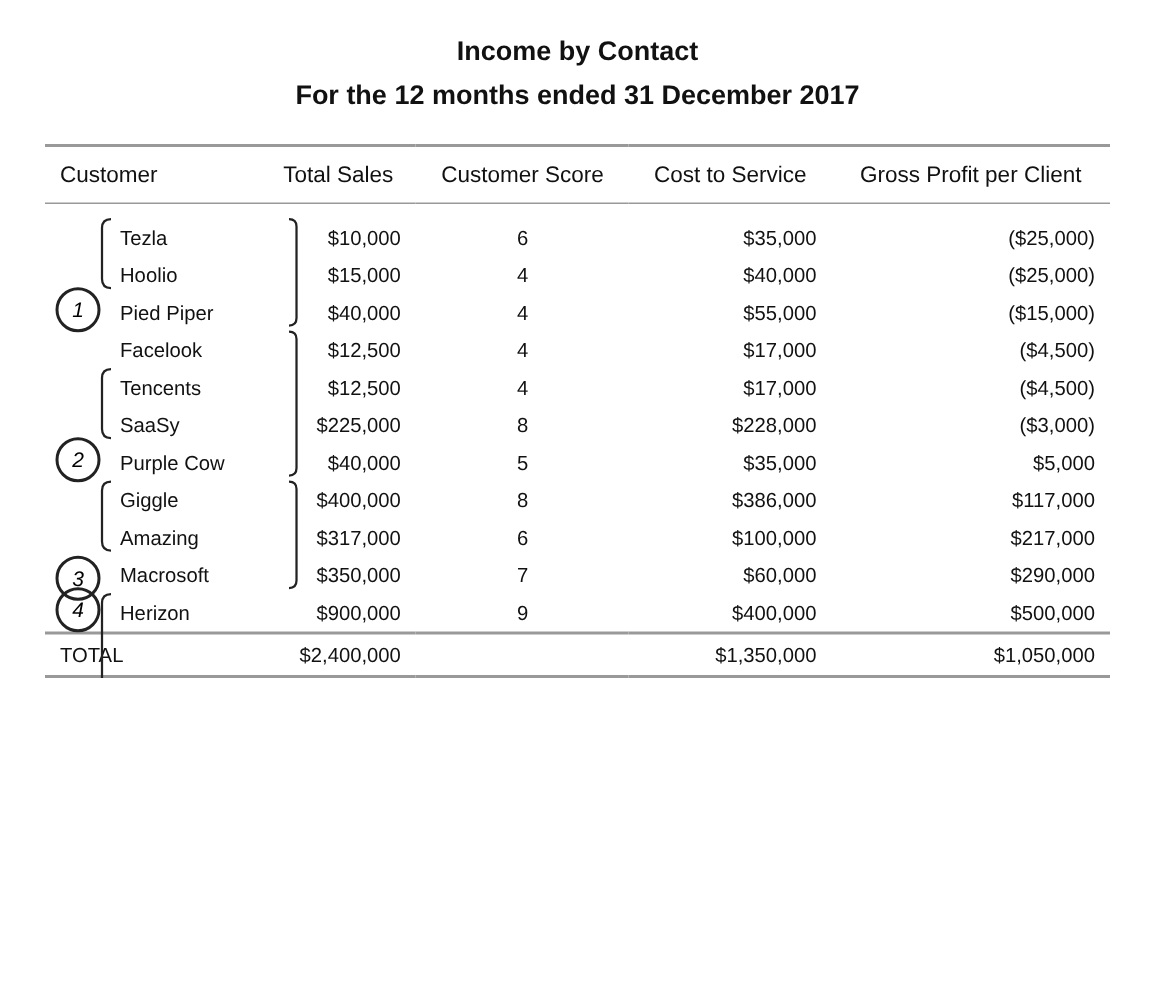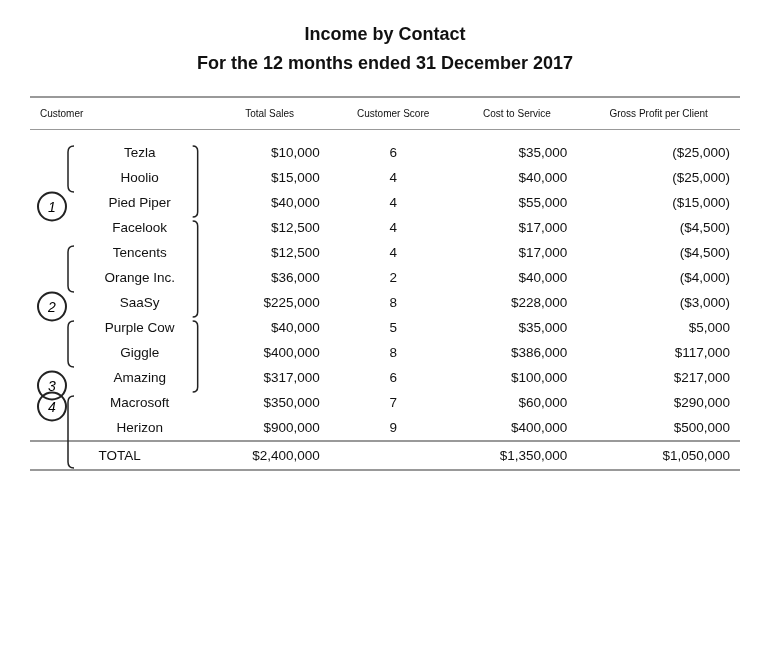--- a/index.html
+++ b/index.html
@@ -25,32 +25,32 @@
       width: 100%;
       border-collapse: collapse;
     }
     .report-table th {
       border-top: 2px solid #999;
       border-bottom: 1px solid #999;
       padding: 8px 10px;
       font-weight: normal;
       text-align: center;
       vertical-align: bottom;
-      font-size: 10px;
+      font-size: 15px;
     }
     .report-table th.col-customer {
       text-align: left;
     }
     .report-table td {
       padding: 5px 10px;
       vertical-align: middle;
       font-size: 13.5px;
     }
     .report-table td.col-customer {
-      text-align: center;
+      text-align: left;
       padding-left: 50px;
     }
     .report-table td.col-number {
       text-align: right;
       margin-top: 13px;
     }
     .report-table td.col-center {
       text-align: center;
     }
     .report-table tr.total-row {
@@ -133,27 +133,20 @@
           <td class="col-center">4</td>
           <td class="col-number">$17,000</td>
           <td class="col-number">($4,500)</td>
         </tr>
         <tr>
           <td class="col-customer">Tencents</td>
           <td class="col-number">$12,500</td>
           <td class="col-center">4</td>
           <td class="col-number">$17,000</td>
           <td class="col-number">($4,500)</td>
-        </tr>
-        <tr>
-          <td class="col-customer">Orange Inc.</td>
-          <td class="col-number">$36,000</td>
-          <td class="col-center">2</td>
-          <td class="col-number">$40,000</td>
-          <td class="col-number">($4,000)</td>
         </tr>
         <tr>
           <td class="col-customer">SaaSy</td>
           <td class="col-number">$225,000</td>
           <td class="col-center">8</td>
           <td class="col-number">$228,000</td>
           <td class="col-number">($3,000)</td>
         </tr>
         <tr>
           <td class="col-customer">Purple Cow</td>

